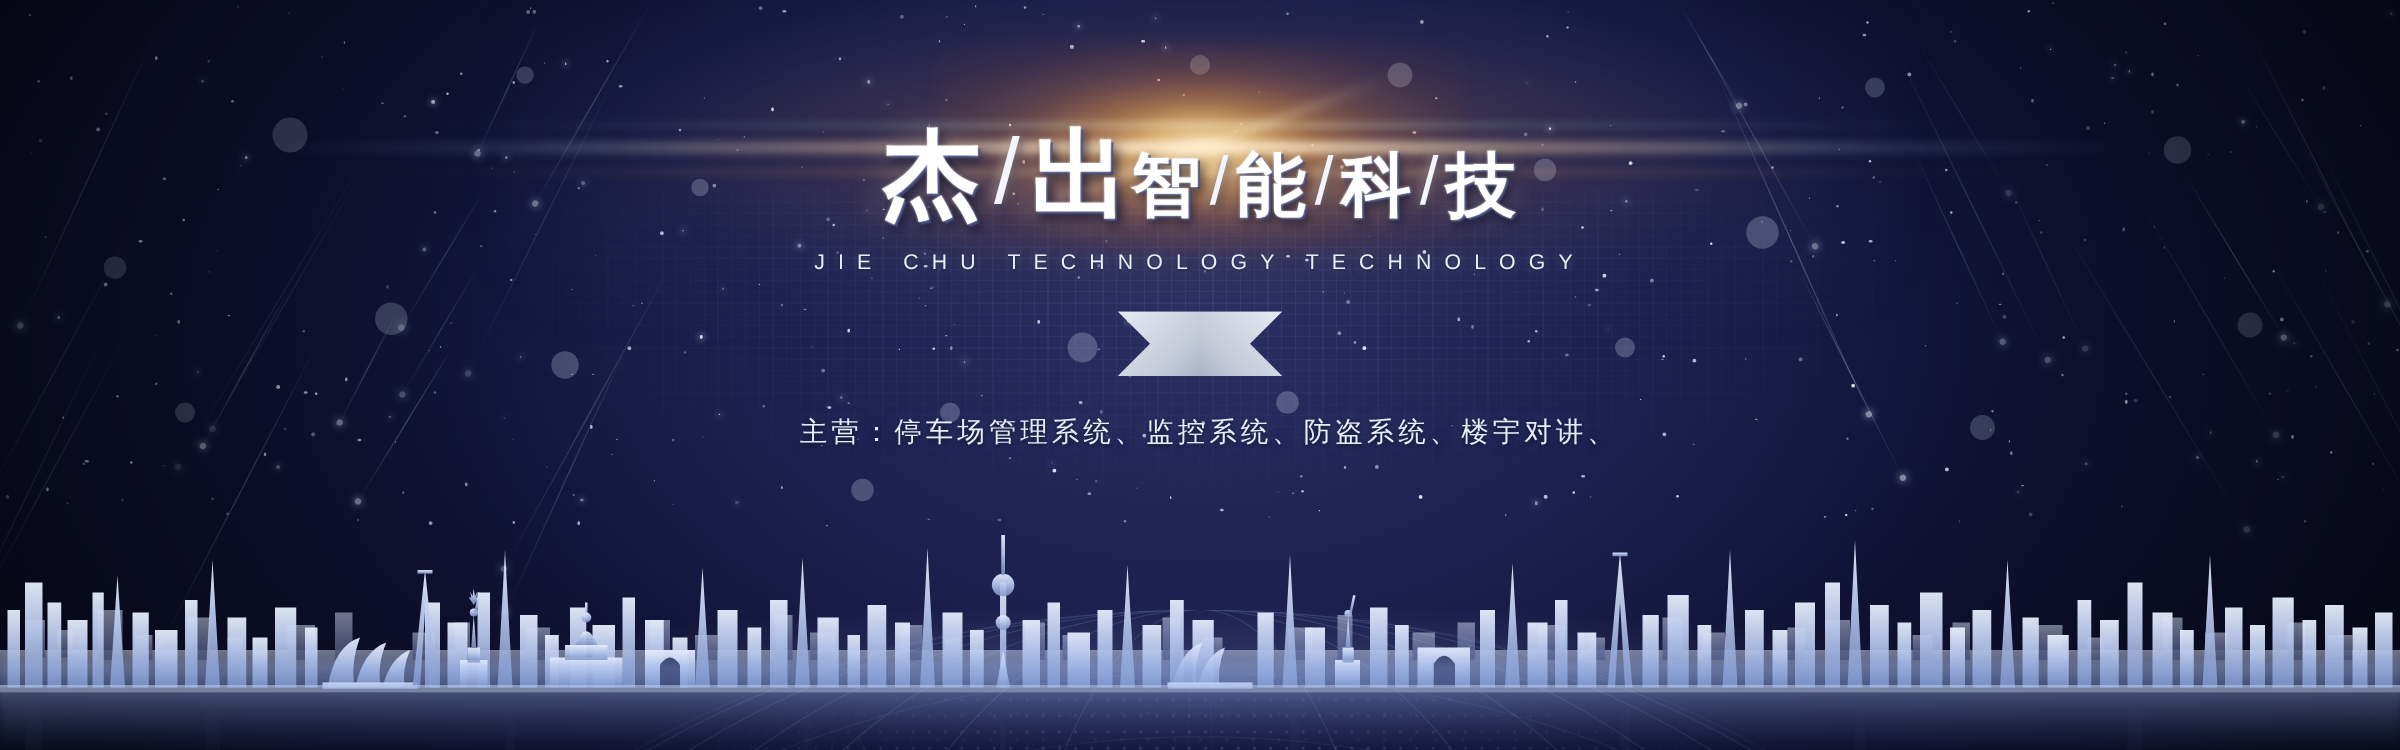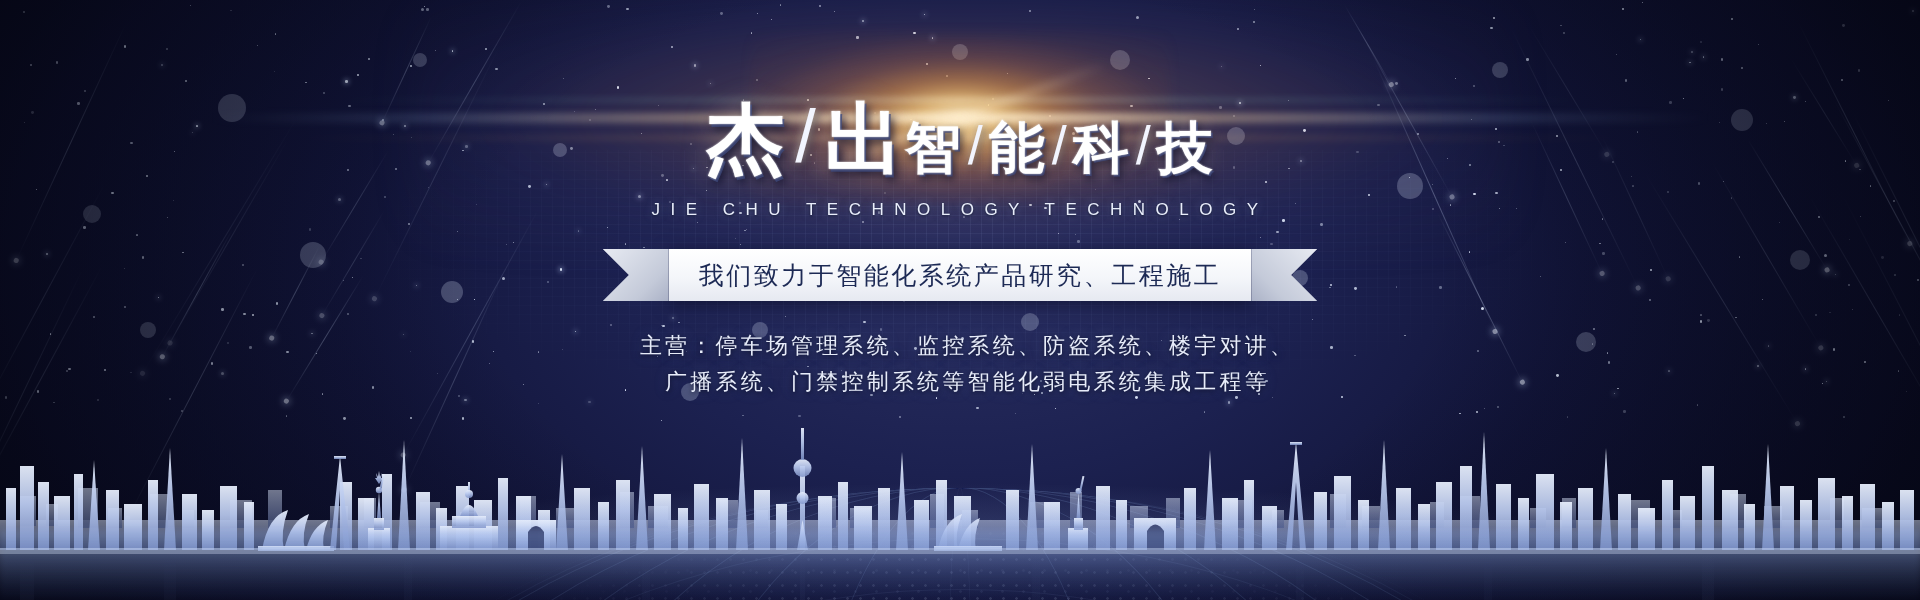--- a/index.html
+++ b/index.html
@@ -1040,26 +1040,22 @@
         <span class="t-med">科</span>
         <span class="t-slash sm">/</span>
         <span class="t-med">技</span>
       </div>
 
     <div class="en-line">JIE CHU TECHNOLOGY TECHNOLOGY</div>
 
     <div class="ribbon-wrap">
       <div class="ribbon">
         <div class="rib-tail left"></div>
-        <div class="rib-body">
-          <span class="rib-text">我们致力于智能化系统产品研究、工程施工</span>
-        </div>
         <div class="rib-tail right"></div>
       </div>
     </div>
 
     <div class="body-lines">
       <div class="body-line">主营：停车场管理系统、监控系统、防盗系统、楼宇对讲、</div>
-      <div class="body-line">广播系统、门禁控制系统等智能化弱电系统集成工程等</div>
     </div>
 
   </div>
 </div>
 
 </body></html>

